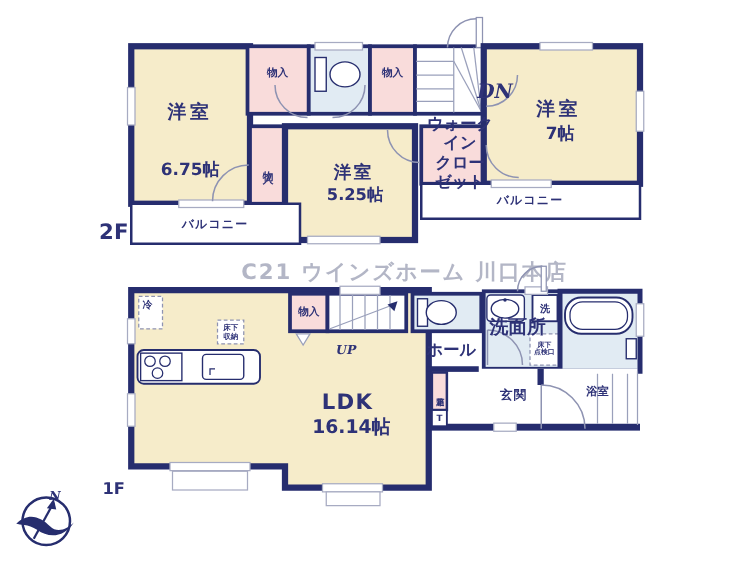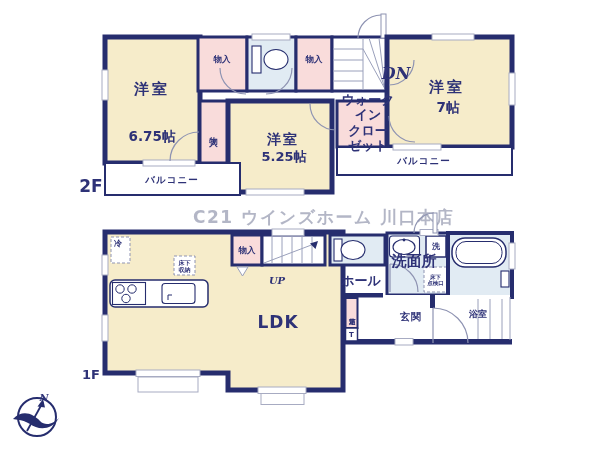--- a/index.html
+++ b/index.html
@@ -204,27 +204,28 @@
   <div class="lbl" style="left:91px;top:186px;font-size:17px;">2F</div>
 
   <div class="lbl" style="left:118px;top:244px;font-size:8px;">冷</div>
   <div class="lbl" style="left:184.5px;top:265.5px;font-size:6px;">
     <div>床下</div>
     <div>収納</div>
   </div>
   <div class="lbl" style="left:247px;top:250px;font-size:8.5px;">物入</div>
   <div class="lbl it" style="left:277px;top:261px;font-size:10px;margin-top:20px;">UP</div>
   <div class="lbl" style="left:278px;top:322px;font-size:17px;letter-spacing:1px;">LDK</div>
+  <div class="lbl" style="left:281px;top:342px;font-size:15px;">16.14帖</div>
   <div class="lbl" style="left:361px;top:281px;font-size:13px;">ホール</div>
   <div class="lbl" style="left:414px;top:262px;font-size:15px;">洗面所</div>
   <div class="lbl" style="left:436px;top:246.5px;font-size:8px;">洗</div>
   <div class="lbl" style="left:435.5px;top:280px;font-size:5.5px;">
     <div>床下</div>
     <div>点検口</div>
   </div>
   <div class="lbl" style="left:478px;top:278px;font-size:9px;margin-top:36px;">浴室</div>
   <div class="lbl vert" style="left:351.5px;top:313px;font-size:6.5px;letter-spacing:0;">下足箱</div>
   <div class="lbl" style="left:351.5px;top:334.5px;font-size:7px;">T</div>
   <div class="lbl" style="left:411px;top:318px;font-size:10px;letter-spacing:1px;font-family:Liberation Mono, monospace;">玄関</div>
-  <div class="lbl" style="left:91px;top:375px;font-size:13px;">1F</div>
+  <div class="lbl" style="left:91px;top:392px;font-size:13px;">1F</div>
 
   <div class="lbl it" style="left:44px;top:398px;font-size:10px;">N</div>
 </div>
 
 </body></html>

